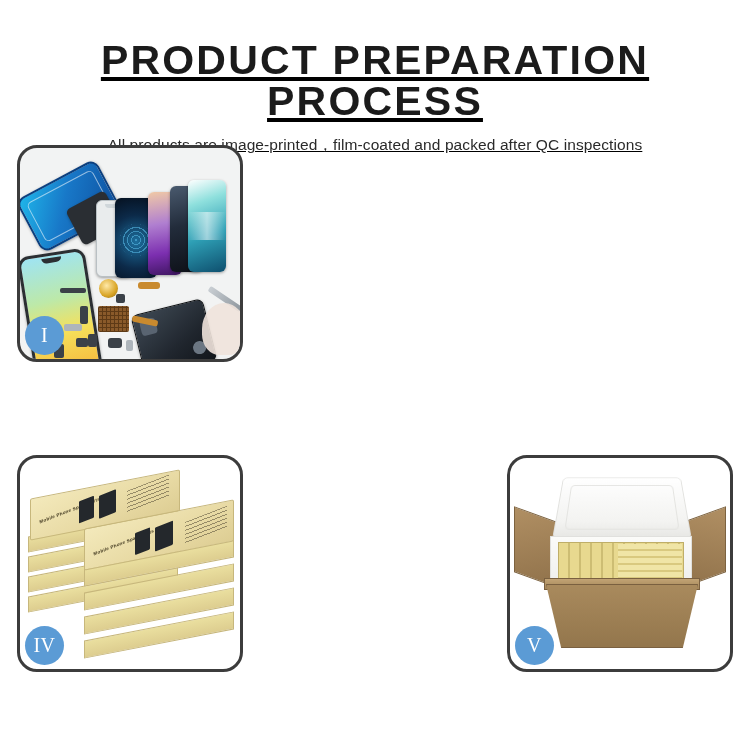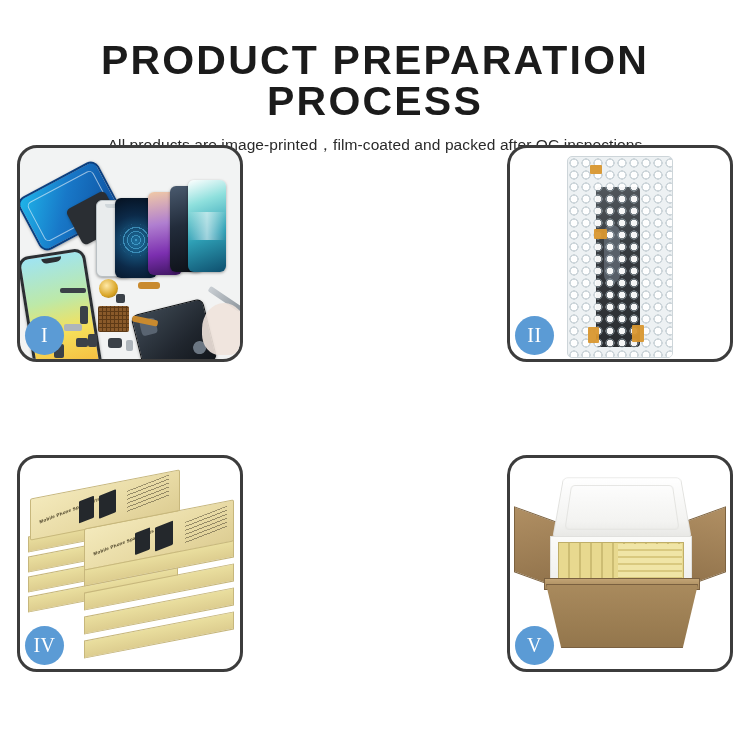--- a/index.html
+++ b/index.html
@@ -6,21 +6,21 @@
   body{
     width:750px;height:750px;
     background:#ffffff;
     font-family:"Liberation Sans", sans-serif;
     overflow:hidden;
     position:relative;
   }
   .page{position:absolute;inset:0;}
 
   
-  .header{position:absolute;left:0;top:0;width:750px;text-align:center;}
+  .header{position:absolute;left:0;top:0;width:750px;text-align:center;text-decoration:underline;}
   .title{
     font-size:41px;font-weight:700;letter-spacing:2.2px;
     color:#1b1b1b;margin-top:40px;line-height:1;
     font-family:"Liberation Sans", sans-serif;
   }
   .subtitle{
     font-size:15.5px;color:#2a2a2a;margin-top:13px;letter-spacing:.1px;
     font-family:"Liberation Sans", sans-serif;
   }
 
@@ -318,33 +318,20 @@
           <div class="part" style="left:34px;top:196px;width:10px;height:14px;border-radius:2px;"></div>
           <div class="part flex" style="left:16px;top:182px;width:14px;height:22px;transform:rotate(-18deg);"></div>
           <div class="part" style="left:96px;top:146px;width:9px;height:9px;"></div>
           <div class="part" style="left:60px;top:158px;width:8px;height:18px;"></div>
           <div class="tweezer"></div>
           <div class="hand"></div>
         </div>
         <div class="badge">I</div>
       </div>
 
-      <div class="panel p2">
-        <div class="scene">
-          <div class="bag">
-            <div class="inner-part"></div>
-            <div class="bubbles"></div>
-            <div class="tape" style="left:22px;top:8px;width:12px;height:9px;"></div>
-            <div class="tape" style="left:26px;top:72px;width:13px;height:10px;"></div>
-            <div class="tape" style="left:20px;top:170px;width:11px;height:16px;"></div>
-            <div class="tape" style="left:64px;top:168px;width:12px;height:17px;"></div>
-          </div>
-        </div>
-        <div class="badge">II</div>
-      </div>
 
 
     </div>
 
     <div class="row row2">
 
       <div class="panel p4">
         <div class="scene">
           <div class="stack">
             <div class="slab" style="left:2px;top:52px;width:148px;height:14px;transform:skewY(-11deg);"></div>

